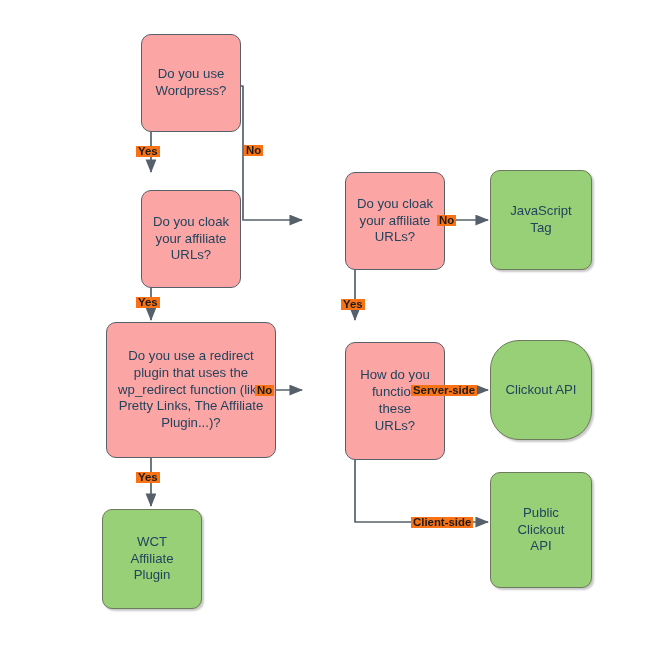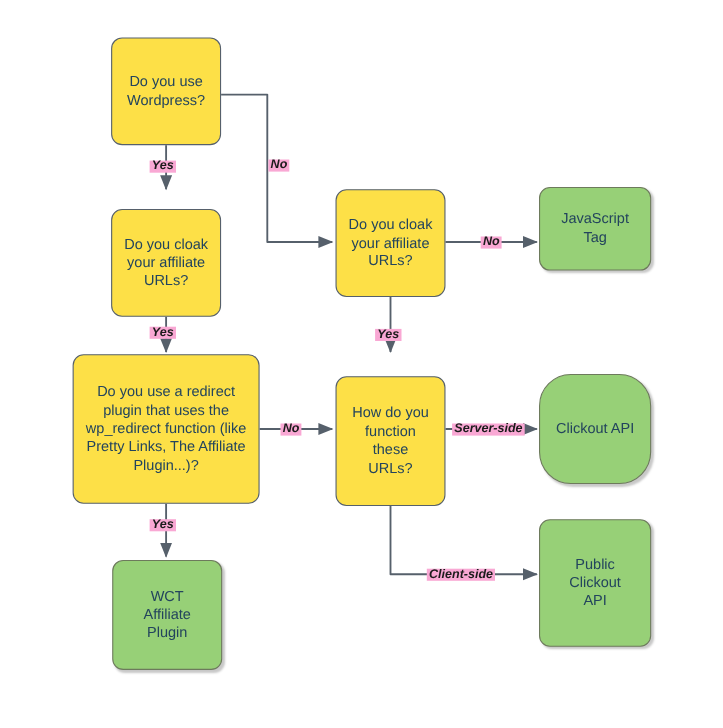--- a/index.html
+++ b/index.html
@@ -29,47 +29,47 @@
     box-sizing: border-box;
     border-radius: 10px;
     display: flex;
     align-items: center;
     justify-content: center;
     text-align: center;
     line-height: 1.28;
     z-index: 2;
   }
   .node-decision {
-    background: #fde047;
+    background: #fca5a5;
     border: 1.6px solid #56606b;
     color: #23445d;
     font-size: 13.2px;
+    margin-left: 40px;
   }
   .node-terminal {
     background: #97d077;
     border: 1.6px solid #6d7a5c;
     color: #23445d;
     font-size: 13.2px;
     box-shadow: 2px 2px 2px rgba(0,0,0,0.22);
   }
   .node-inner {
     padding: 0 8px;
     white-space: pre-line;
   }
   .edge-label {
     position: absolute;
     font-size: 11.4px;
     font-weight: bold;
     color: #1b1b1b;
-    background: #f9a8d4;
+    background: #f97316;
     padding: 0 2px;
     white-space: nowrap;
     z-index: 3;
     line-height: 1;
-    font-style: italic;
   }
 </style>
 </head>
 <body>
 
 <div id="canvas">
 
   <svg id="edges" viewBox="0 0 657 662" xmlns="http://www.w3.org/2000/svg">
     <defs>
       <marker id="arrow" markerWidth="9" markerHeight="9" refX="7.4" refY="3.2" orient="auto" markerUnits="strokeWidth">
@@ -131,21 +131,21 @@
 your affiliate
 URLs?</span>
   </div>
 
   <div class="node node-decision" style="left:305px; top:342px; width:100px; height:118px;">
     <span class="node-inner">How do you
 function these
 URLs?</span>
   </div>
 
-  <div class="node node-terminal" style="left:490px; top:170px; width:102px; height:76px;">
+  <div class="node node-terminal" style="left:490px; top:170px; width:102px; height:100px;">
     <span class="node-inner">JavaScript Tag</span>
   </div>
 
   <div class="node node-terminal" style="left:490px; top:340px; width:102px; height:100px;border-radius:29px;">
     <span class="node-inner">Clickout API</span>
   </div>
 
   <div class="node node-terminal" style="left:490px; top:472px; width:102px; height:116px;">
     <span class="node-inner">Public Clickout
 API</span>
@@ -160,15 +160,15 @@
   <div class="edge-label" style="left:136px; top:472px;">Yes</div>
 
   <div class="edge-label" style="left:255px; top:385px;">No</div>
 
   <div class="edge-label" style="left:437px; top:215px;">No</div>
 
   <div class="edge-label" style="left:341px; top:299px;">Yes</div>
 
   <div class="edge-label" style="left:411px; top:385px;">Server-side</div>
 
-  <div class="edge-label" style="left:388px; top:517px;">Client-side</div>
+  <div class="edge-label" style="left:411px; top:517px;">Client-side</div>
 
 </div>
 
 </body></html>

